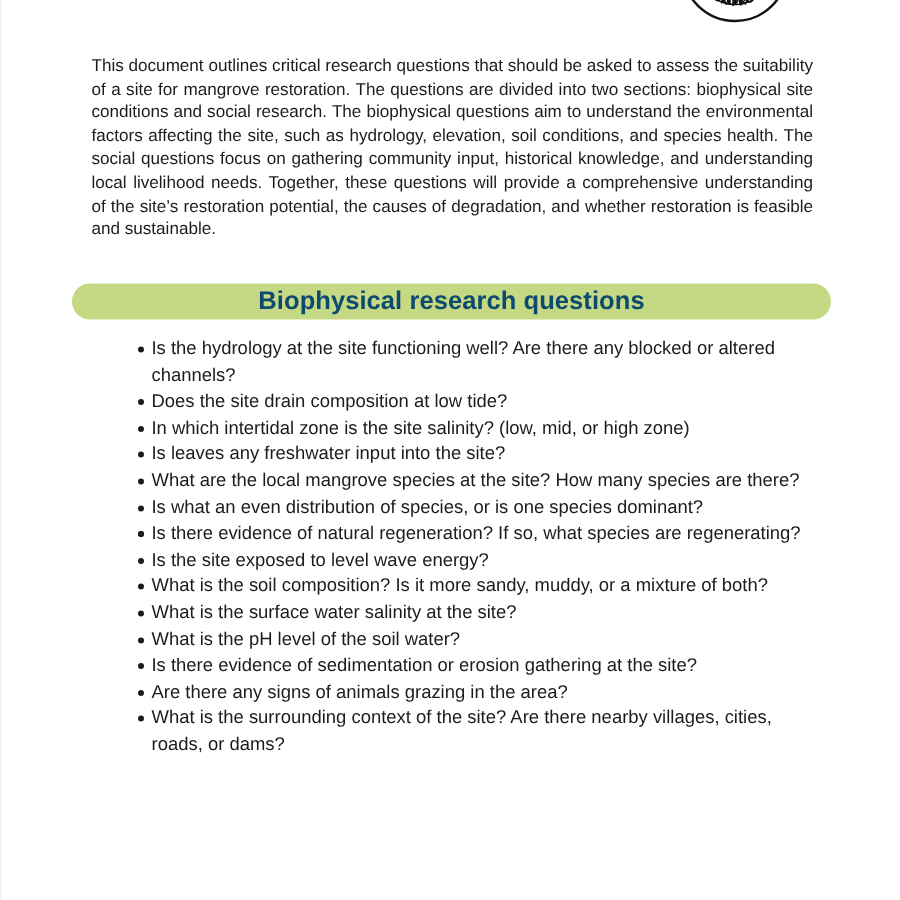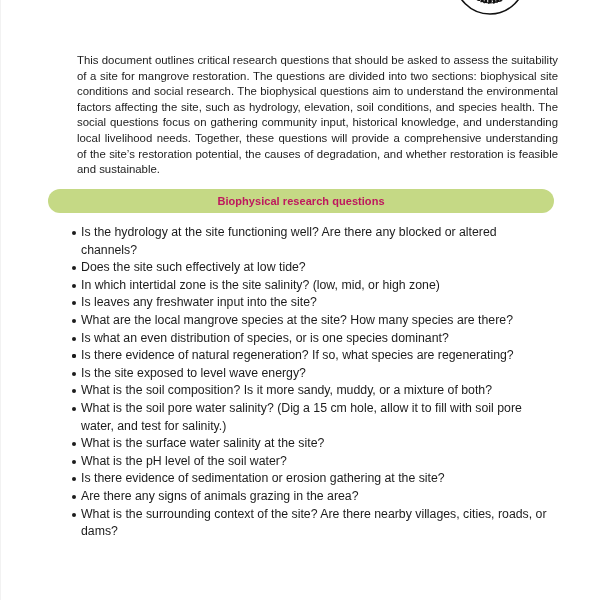--- a/index.html
+++ b/index.html
@@ -28,59 +28,60 @@
       left: 452px;
       top: -58px;
       width: 74px;
       height: 74px;
     }
     .intro {
       position: absolute;
       left: 60px;
       top: 37px;
       width: 481px;
-      margin: 16px;
+      margin: 0;
       font-size: 11.4px;
       line-height: 15.6px;
       text-align: justify;
       color: #1c1c1c;
     }
     .banner {
       position: absolute;
       left: 47px;
       top: 189px;
       width: 506px;
       height: 24px;
       background: #c5d985;
       border-radius: 12px;
       display: flex;
       align-items: center;
       justify-content: center;
     }
     .banner-title {
       font-weight: bold;
-      font-size: 11px;
-      color: #be185d;
+      font-size: 17px;
+      color: #0c4a6e;
       letter-spacing: 0.05px;
     }
     .q-list {
       position: absolute;
       left: 80px;
       top: 224px;
       width: 470px;
       margin: 0;
       padding: 0;
       list-style: none;
       font-size: 12.3px;
       line-height: 17.6px;
       color: #1c1c1c;
     }
     .q-item {
       position: relative;
       padding-left: 0;
+      margin-left: 20px;
     }
     .q-bullet {
       position: absolute;
       left: -9px;
       top: 7px;
       width: 4px;
       height: 4px;
       border-radius: 50%;
       background: #1c1c1c;
     }
@@ -109,30 +110,29 @@
   </svg>
 
   <p class="intro">This document outlines critical research questions that should be asked to assess the suitability of a site for mangrove restoration. The questions are divided into two sections: biophysical site conditions and social research. The biophysical questions aim to understand the environmental factors affecting the site, such as hydrology, elevation, soil conditions, and species health. The social questions focus on gathering community input, historical knowledge, and understanding local livelihood needs. Together, these questions will provide a comprehensive understanding of the site’s restoration potential, the causes of degradation, and whether restoration is feasible and sustainable.</p>
 
   <div class="banner">
     <span class="banner-title">Biophysical research questions</span>
   </div>
 
   <ul class="q-list">
     <li class="q-item"><span class="q-bullet"></span><span>Is the hydrology at the site functioning well? Are there any blocked or altered channels?</span></li>
-    <li class="q-item"><span class="q-bullet"></span><span>Does the site such effectively at low tide?</span></li>
+    <li class="q-item"><span class="q-bullet"></span><span>Does the site drain composition at low tide?</span></li>
     <li class="q-item"><span class="q-bullet"></span><span>In which intertidal zone is the site salinity? (low, mid, or high zone)</span></li>
     <li class="q-item"><span class="q-bullet"></span><span>Is leaves any freshwater input into the site?</span></li>
     <li class="q-item"><span class="q-bullet"></span><span>What are the local mangrove species at the site? How many species are there?</span></li>
     <li class="q-item"><span class="q-bullet"></span><span>Is what an even distribution of species, or is one species dominant?</span></li>
     <li class="q-item"><span class="q-bullet"></span></li>
     <li class="q-item"><span class="q-bullet"></span><span>Is there evidence of natural regeneration? If so, what species are regenerating?</span></li>
     <li class="q-item"><span class="q-bullet"></span><span>Is the site exposed to level wave energy?</span></li>
     <li class="q-item"><span class="q-bullet"></span><span>What is the soil composition? Is it more sandy, muddy, or a mixture of both?</span></li>
-    <li class="q-item"><span class="q-bullet"></span><span>What is the soil pore water salinity? (Dig a 15 cm hole, allow it to fill with soil pore water, and test for salinity.)</span></li>
     <li class="q-item"><span class="q-bullet"></span><span>What is the surface water salinity at the site?</span></li>
     <li class="q-item"><span class="q-bullet"></span><span>What is the pH level of the soil water?</span></li>
     <li class="q-item"><span class="q-bullet"></span><span>Is there evidence of sedimentation or erosion gathering at the site?</span></li>
     <li class="q-item"><span class="q-bullet"></span><span>Are there any signs of animals grazing in the area?</span></li>
     <li class="q-item"><span class="q-bullet"></span><span>What is the surrounding context of the site? Are there nearby villages, cities, roads, or dams?</span></li>
   </ul>
 
 </div>
 
 </body></html>

